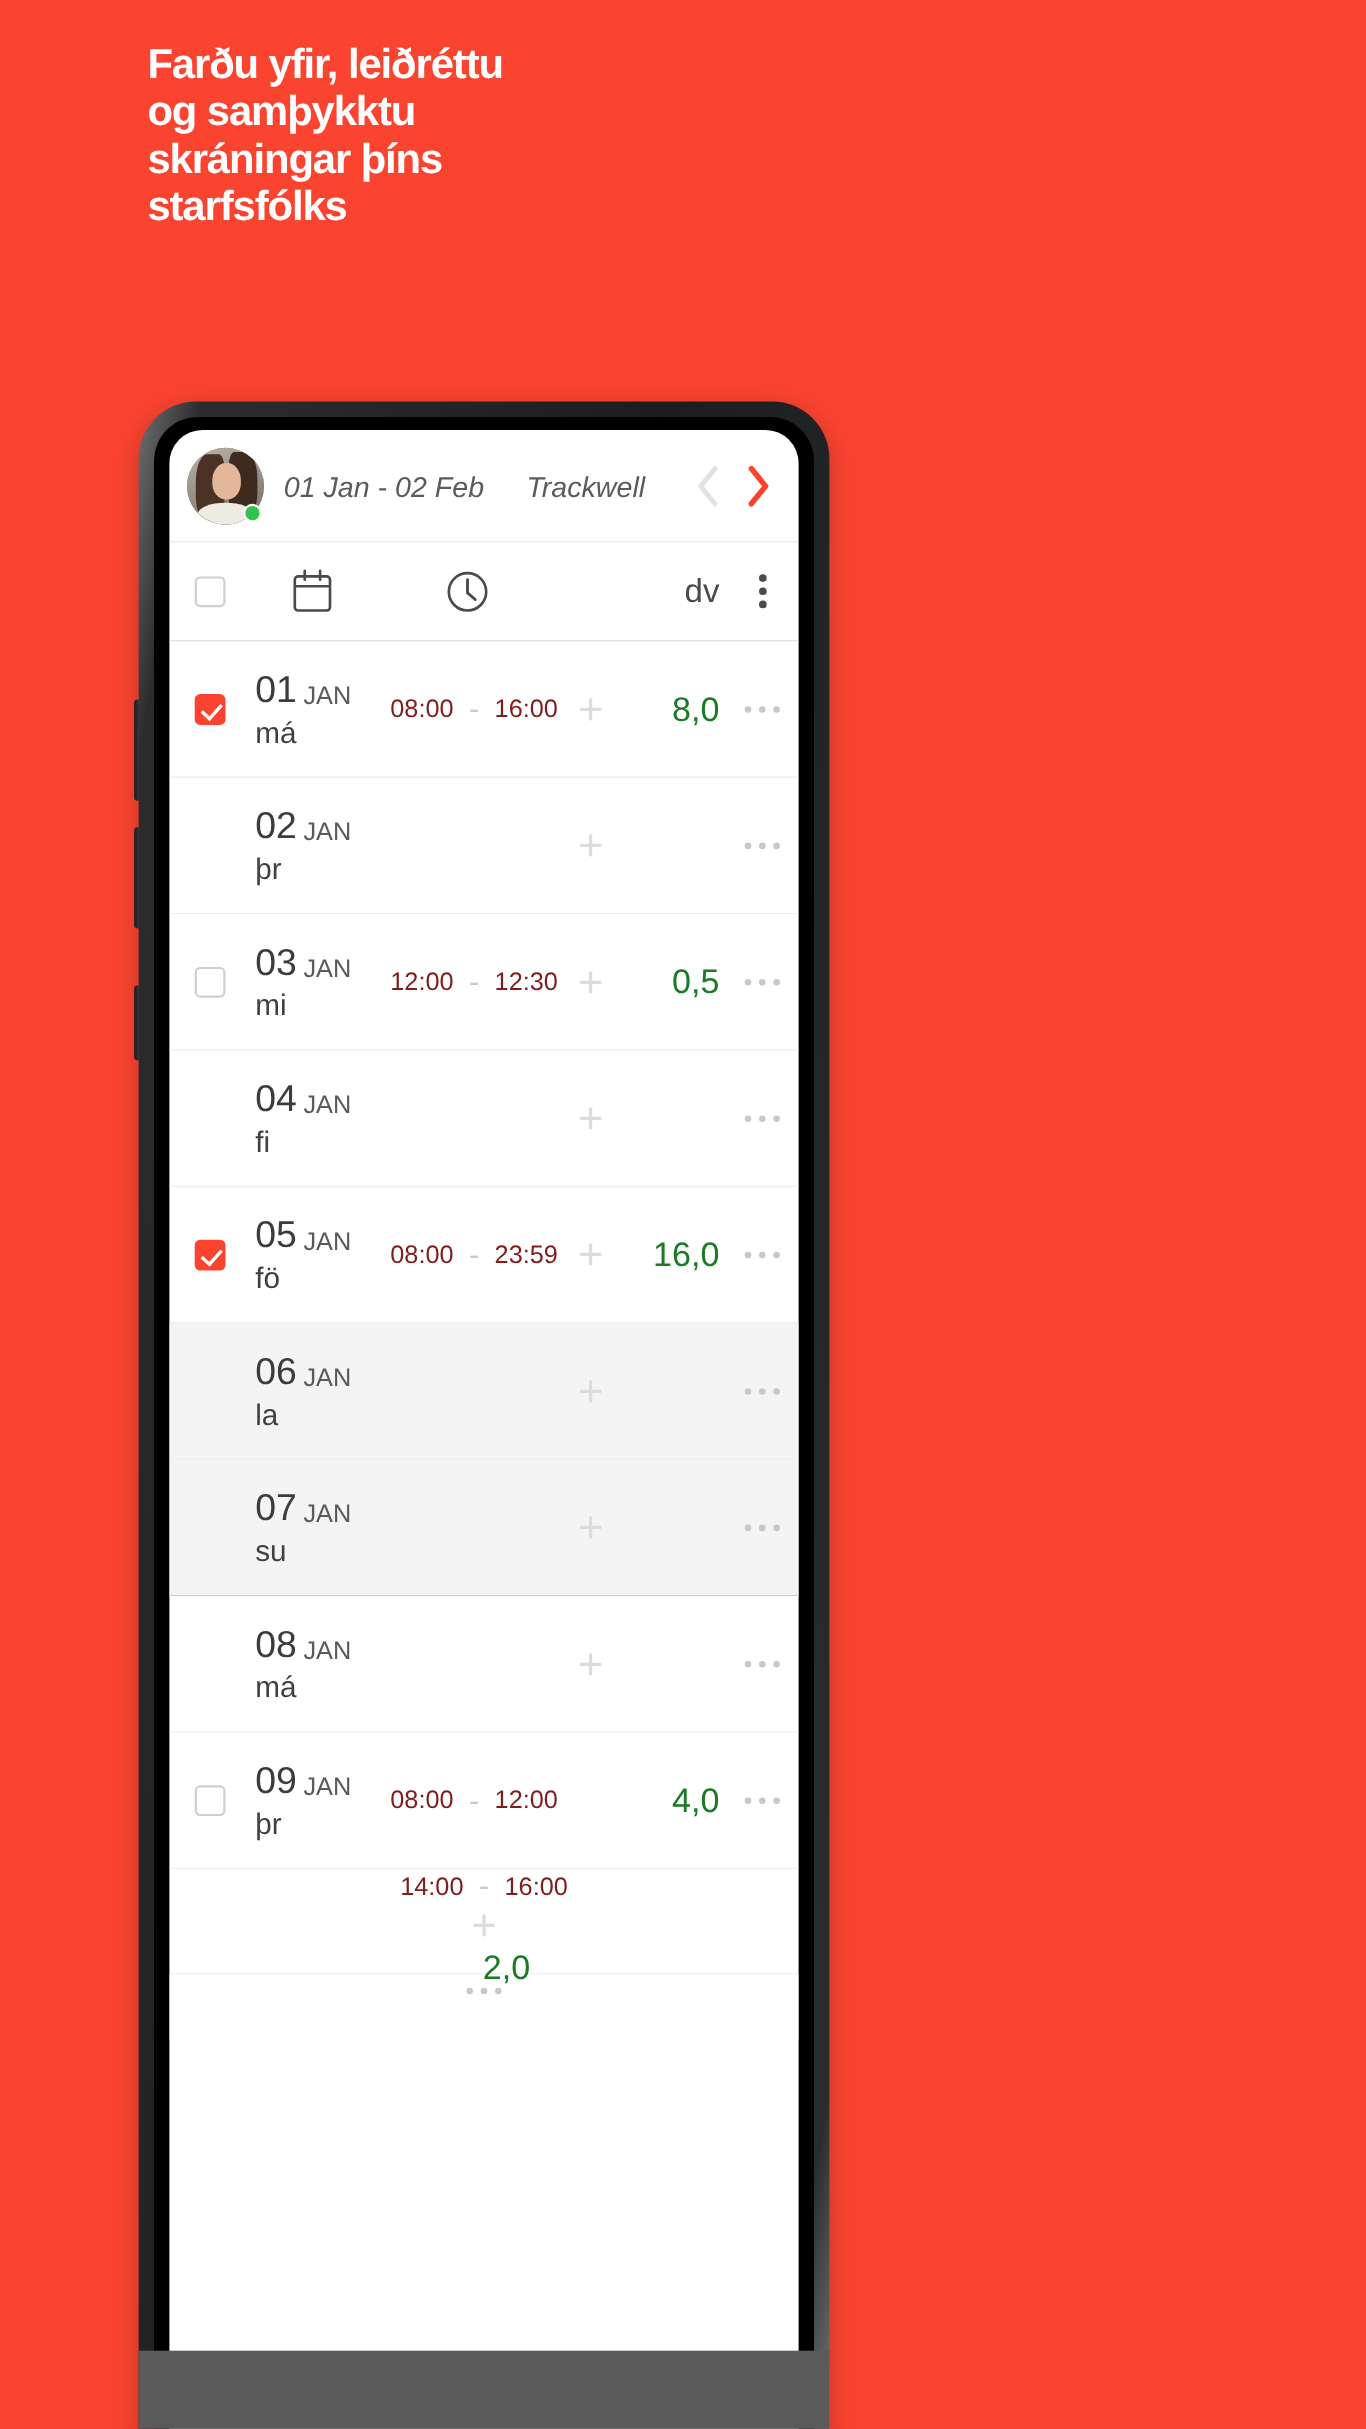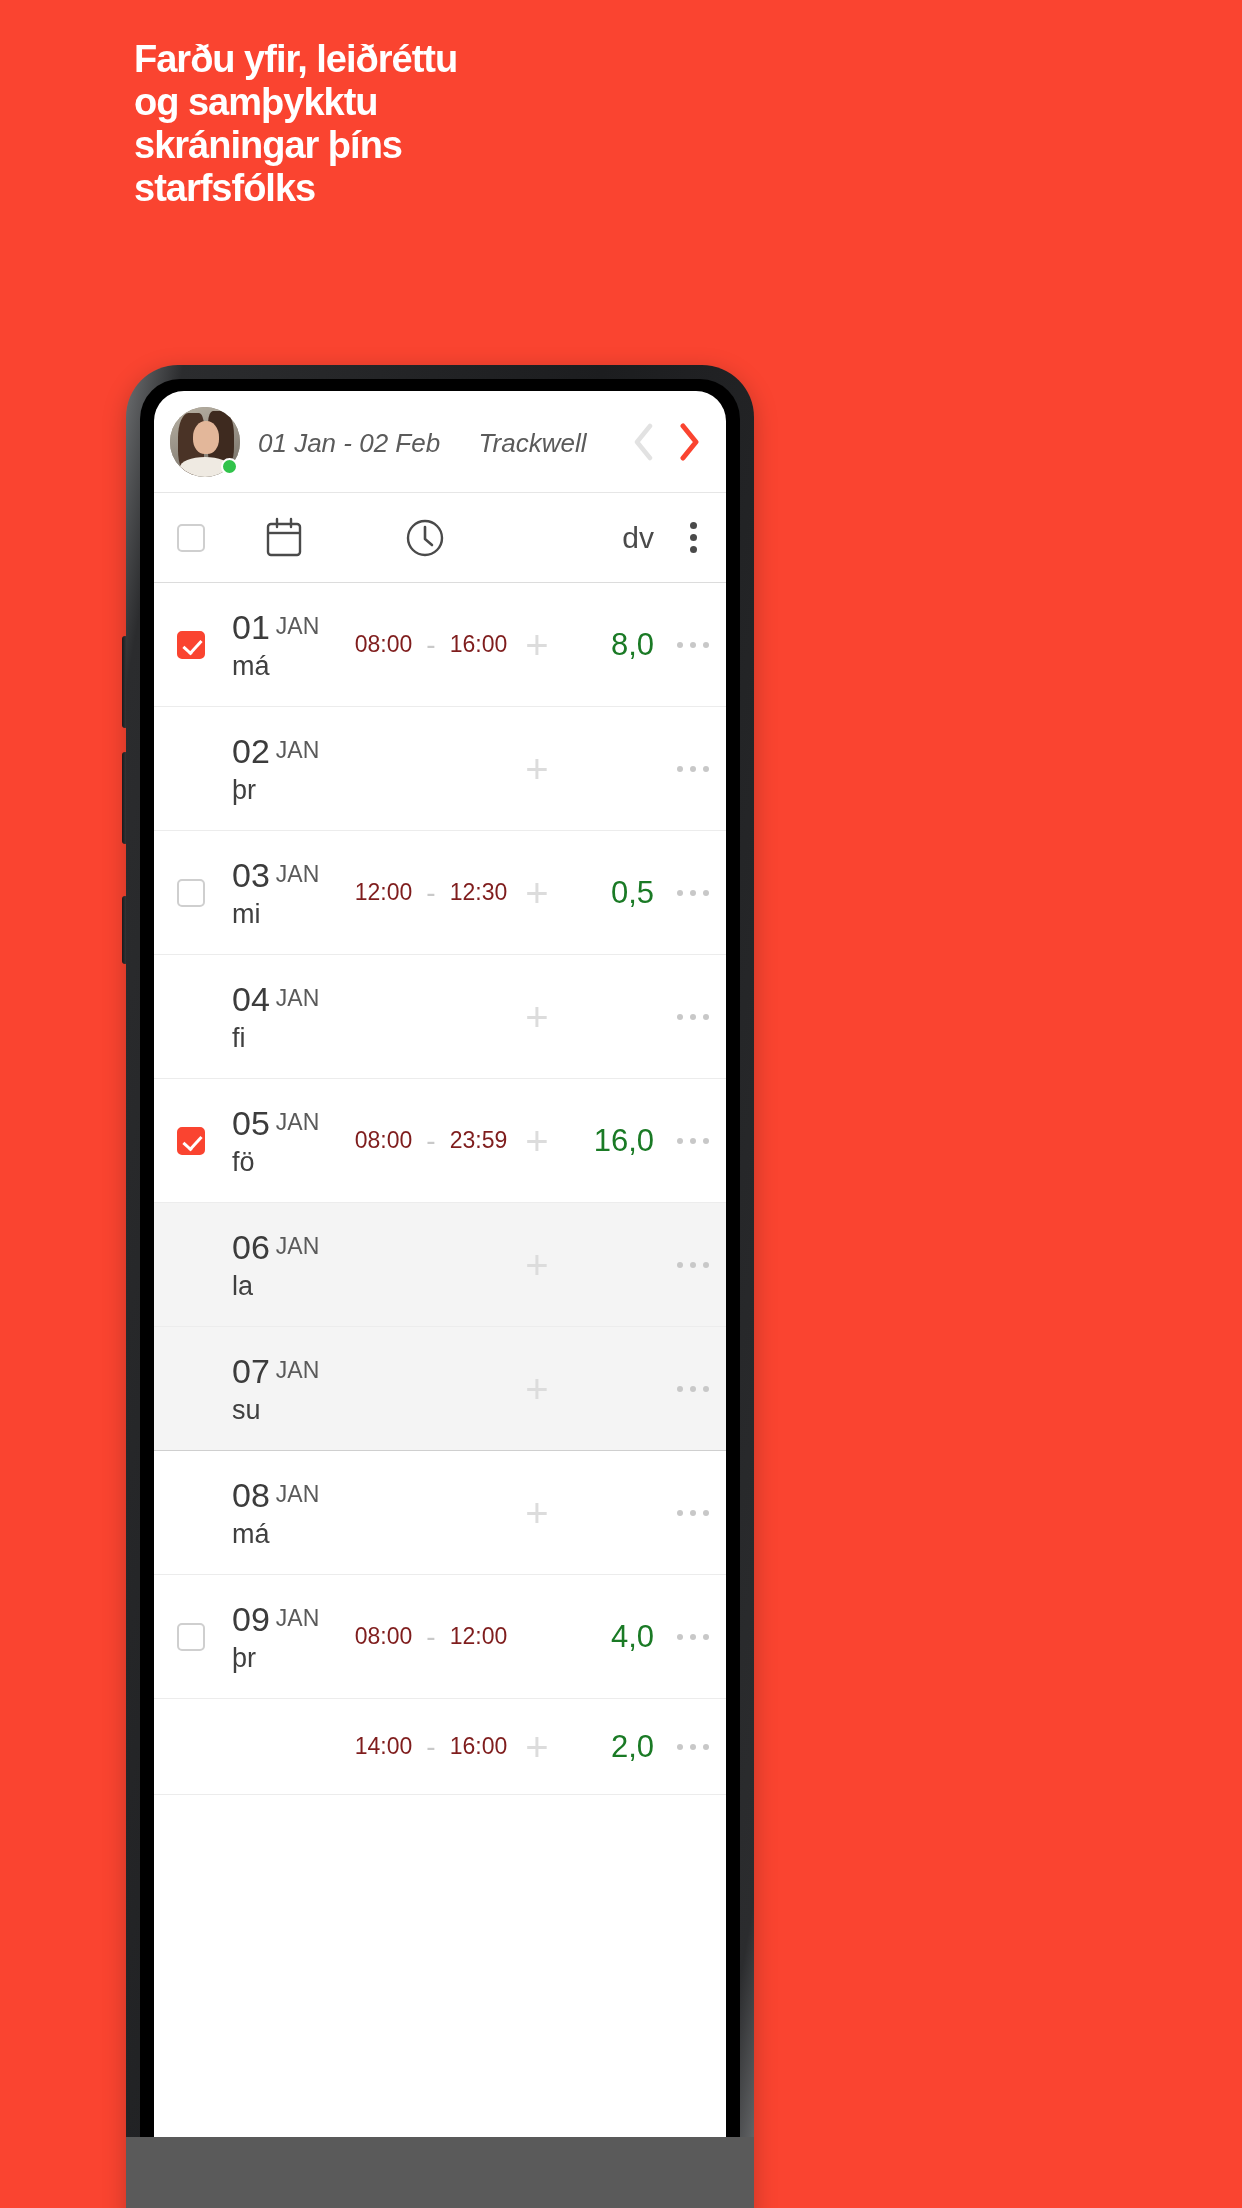--- a/index.html
+++ b/index.html
@@ -126,24 +126,24 @@
   .kebab-h i{width:6px;height:6px;border-radius:50%;background:#c8c8c8;display:block;}
 
   
   .row{
     display:flex;align-items:center;
     height:124px;
     border-bottom:1px solid #ececec;
     box-sizing:border-box;
   }
   .row.weekend{background:#f4f4f4;}
-  .row.sub{height:96px;}
+  .row.sub{height:96px;flex-direction:column;}
   .row.weekend-last{border-bottom:1px solid #cfcfcf;}
   .daycell{line-height:1;}
-  .dayline{display:flex;align-items:center;}
+  .dayline{display:flex;align-items:flex-end;}
   .daynum{font-size:34px;color:#3c3c3c;}
   .daymon{font-size:23px;color:#5a5a5a;margin-left:6px;}
   .dayname{font-size:27px;color:#404040;margin-top:9px;display:block;}
   .time{font-size:23px;color:#7f1d1d;}
   .dash{color:#c9c9c9;font-size:28px;margin:0 14px;}
   .plus{color:#dcdcdc;font-size:40px;font-weight:300;line-height:1;}
   .val{font-size:31px;color:#1a7a25;}
   .col-date.datecol{width:auto;min-width:120px;justify-content:flex-start;padding-left:4px;}
 
   

